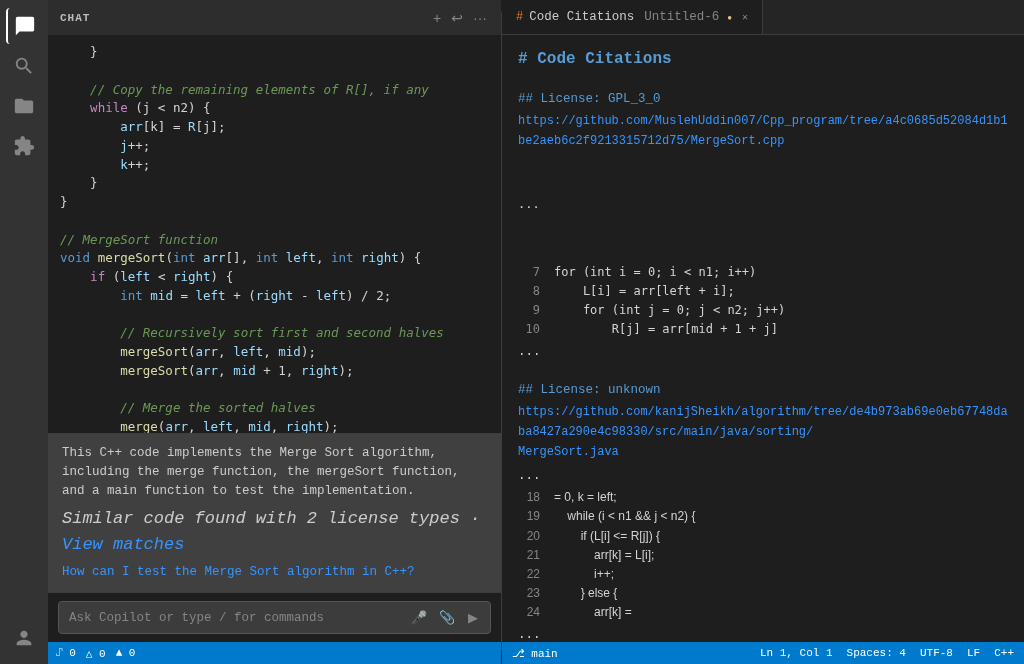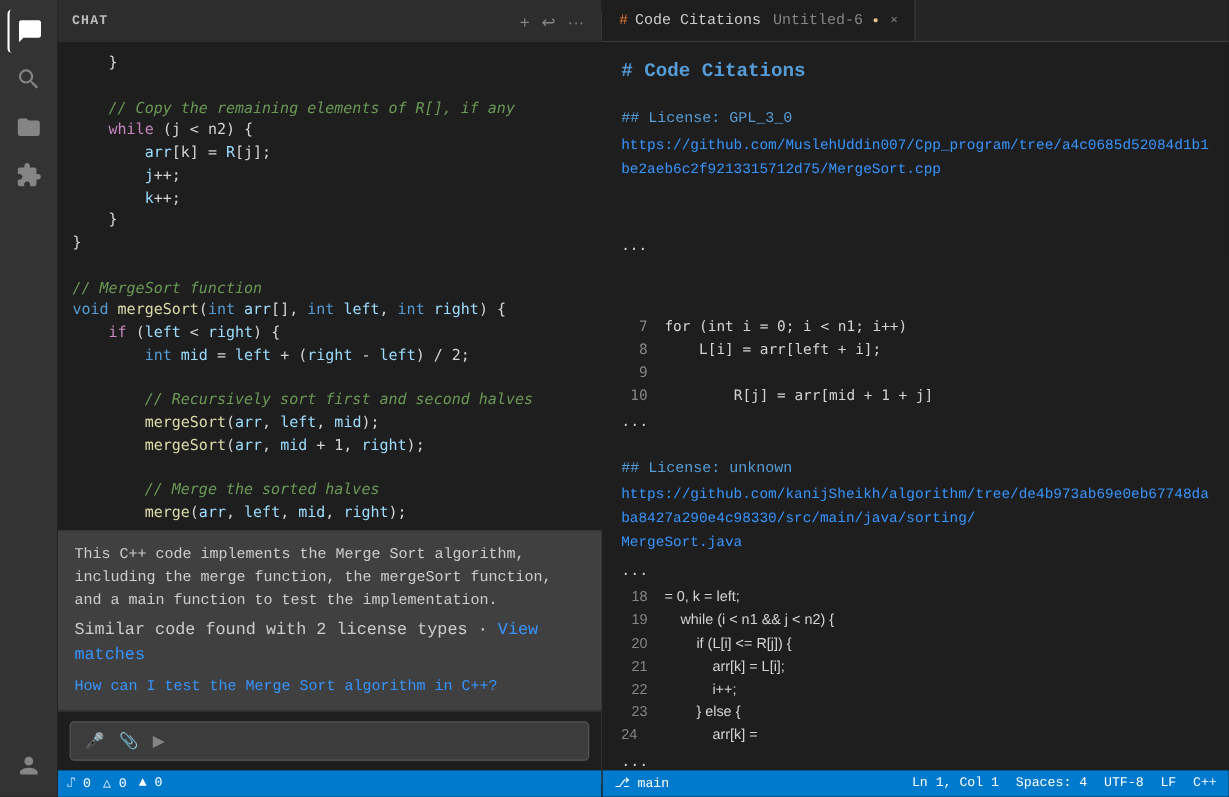--- a/index.html
+++ b/index.html
@@ -112,22 +112,23 @@
     .description-area {
       padding: 10px 14px;
       font-size: 12.5px;
       color: #cccccc;
       line-height: 1.5;
       background: #404040;
       border-top: 1px solid #3d3d3d;
     }
     .similar-code-line {
       margin-top: 6px;
-      font-size: 14px;
+      font-size: 17px;
       color: #cccccc;
+      font-style: italic;
     }
     .similar-code-line a {
       color: #3794ff;
       text-decoration: none;
       cursor: pointer;
     }
     .suggestion-link {
       color: #3794ff;
       text-decoration: none;
       font-size: 12.5px;
@@ -370,20 +371,21 @@
   <div class="description-area">
     <div>This C++ code implements the Merge Sort algorithm, including the merge function, the mergeSort function, and a main function to test the implementation.</div>
     <div class="similar-code-line">
       Similar code found with 2 license types · <a>View matches</a>
     </div>
     <a class="suggestion-link">How can I test the Merge Sort algorithm in C++?</a>
   </div>
 
   <div class="input-area">
     <div class="input-box">
+      <input type="text" placeholder="Ask Copilot or type / for commands" style="">
       <button class="input-icon-btn">🎤</button>
       <button class="input-icon-btn">📎</button>
       <button class="input-icon-btn">▶</button>
     </div>
   </div>
 
   <div class="bottom-bar-chat">
     <span>⑀ 0</span>
     <span>△ 0</span>
     <span>▲ 0</span>
@@ -418,20 +420,21 @@
         <div style="display:flex;">
             <span style="color:#858585;min-width:36px;text-align:right;padding-right:14px;">7</span>
             <span style="color:#d4d4d4;white-space:pre;">for (int i = 0; i &lt; n1; i++)</span>
           </div>
         <div style="display:flex;">
             <span style="color:#858585;min-width:36px;text-align:right;padding-right:14px;">8</span>
             <span style="color:#d4d4d4;white-space:pre;">    L[i] = arr[left + i];</span>
           </div>
         <div style="display:flex;">
             <span style="color:#858585;min-width:36px;text-align:right;padding-right:14px;">9</span>
+            <span style="color:#d4d4d4;white-space:pre;">    for (int j = 0; j &lt; n2; j++)</span>
           </div>
         <div style="display:flex;">
             <span style="color:#858585;min-width:36px;text-align:right;padding-right:14px;">10</span>
             <span style="color:#d4d4d4;white-space:pre;">        R[j] = arr[mid + 1 + j]</span>
           </div>
       </div>
       <div class="ellipsis">...</div>
     </div>
 
     <div class="license-section">
@@ -460,21 +463,21 @@
           </div>
         <div style="display:flex;">
             <span style="color:#858585;min-width:36px;text-align:right;padding-right:14px;">22</span>
             <span style="color:#d4d4d4;white-space:pre;">            i++;</span>
           </div>
         <div style="display:flex;">
             <span style="color:#858585;min-width:36px;text-align:right;padding-right:14px;">23</span>
             <span style="color:#d4d4d4;white-space:pre;">        } else {</span>
           </div>
         <div style="display:flex;">
-            <span style="color:#858585;min-width:36px;padding-right:14px;">24</span>
+            <span style="color:#858585;min-width:36px;text-align:right;padding-right:14px;">24</span>
             <span style="color:#d4d4d4;white-space:pre;">            arr[k] =</span>
           </div>
       </div>
       <div class="ellipsis">...</div>
     </div>
 
   </div>
 
   <div class="bottom-status">
     <div class="status-left">

